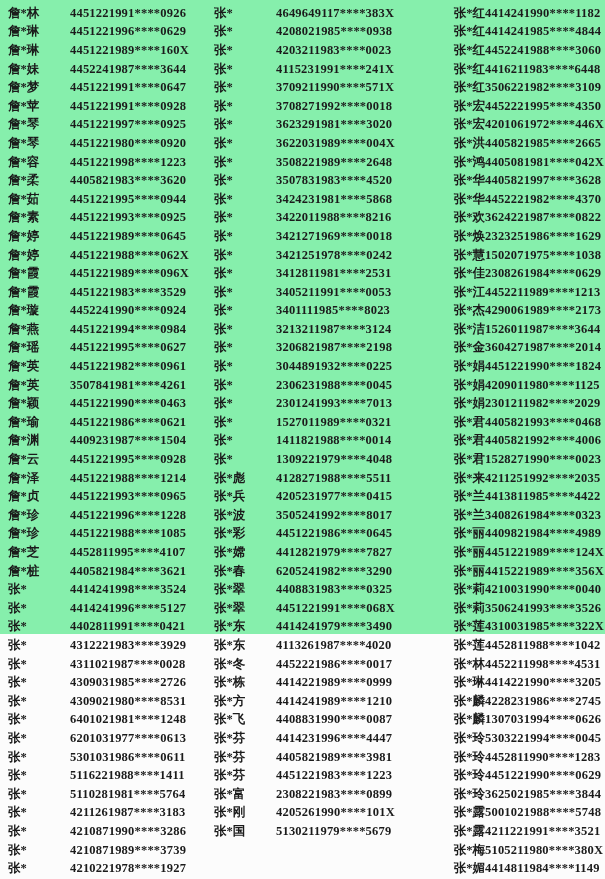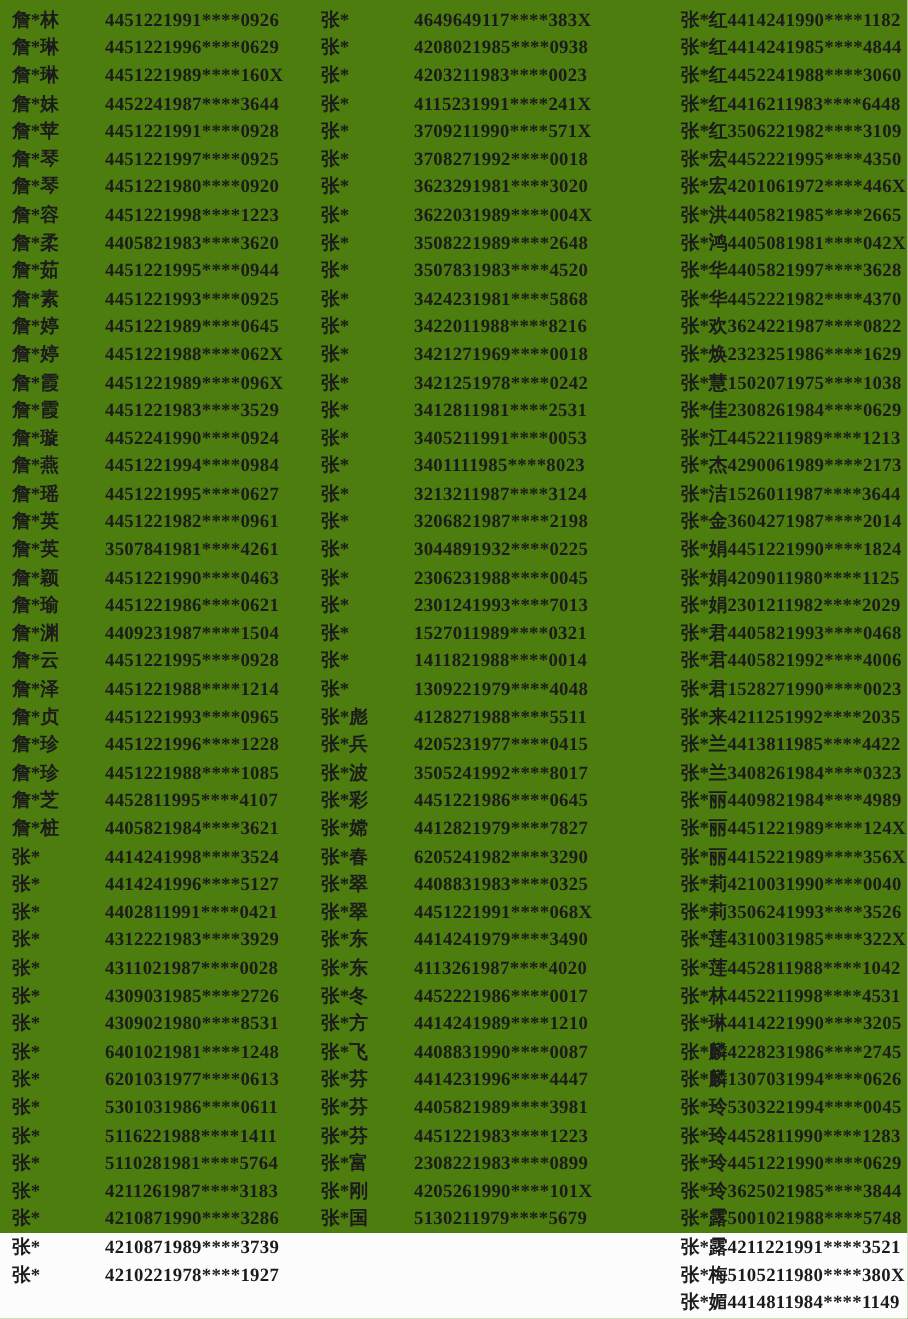--- a/index.html
+++ b/index.html
@@ -6,27 +6,27 @@
     margin: 0;
     padding: 0;
     background: #fcfcfc;
     width: 605px;
     height: 879px;
     overflow: hidden;
   }
   .table {
     box-sizing: border-box;
     width: 605px;
-    height: 822px;
+    height: 634px;
     padding-top: 4px;
     display: flex;
     font-family: "Liberation Serif", "DejaVu Serif", serif;
     font-weight: bold;
     color: #1b1b1b;
-    background: #4d7c0f;
+    background: #86efac;
   }
   .col { box-sizing: border-box; }
   .col-1 { width: 202px; padding-left: 8px; }
   .col-2 { width: 203px; padding-left: 12px; }
   .col-3 { flex: 1;     padding-left: 12px; }
   .row {
     height: 18.6px;
     display: flex;
     align-items: center;
     white-space: nowrap;
@@ -58,20 +58,24 @@
       </div>
       <div class="row">
         <span class="name">詹*琳</span>
         <span class="id">4451221989****160X</span>
       </div>
       <div class="row">
         <span class="name">詹*妹</span>
         <span class="id">4452241987****3644</span>
       </div>
       <div class="row">
+        <span class="name">詹*梦</span>
+        <span class="id">4451221991****0647</span>
+      </div>
+      <div class="row">
         <span class="name">詹*苹</span>
         <span class="id">4451221991****0928</span>
       </div>
       <div class="row">
         <span class="name">詹*琴</span>
         <span class="id">4451221997****0925</span>
       </div>
       <div class="row">
         <span class="name">詹*琴</span>
         <span class="id">4451221980****0920</span>
@@ -370,20 +374,24 @@
         <span class="name">张*东</span>
         <span class="id">4414241979****3490</span>
       </div>
       <div class="row">
         <span class="name">张*东</span>
         <span class="id">4113261987****4020</span>
       </div>
       <div class="row">
         <span class="name">张*冬</span>
         <span class="id">4452221986****0017</span>
+      </div>
+      <div class="row">
+        <span class="name">张*栋</span>
+        <span class="id">4414221989****0999</span>
       </div>
       <div class="row">
         <span class="name">张*方</span>
         <span class="id">4414241989****1210</span>
       </div>
       <div class="row">
         <span class="name">张*飞</span>
         <span class="id">4408831990****0087</span>
       </div>
       <div class="row">

